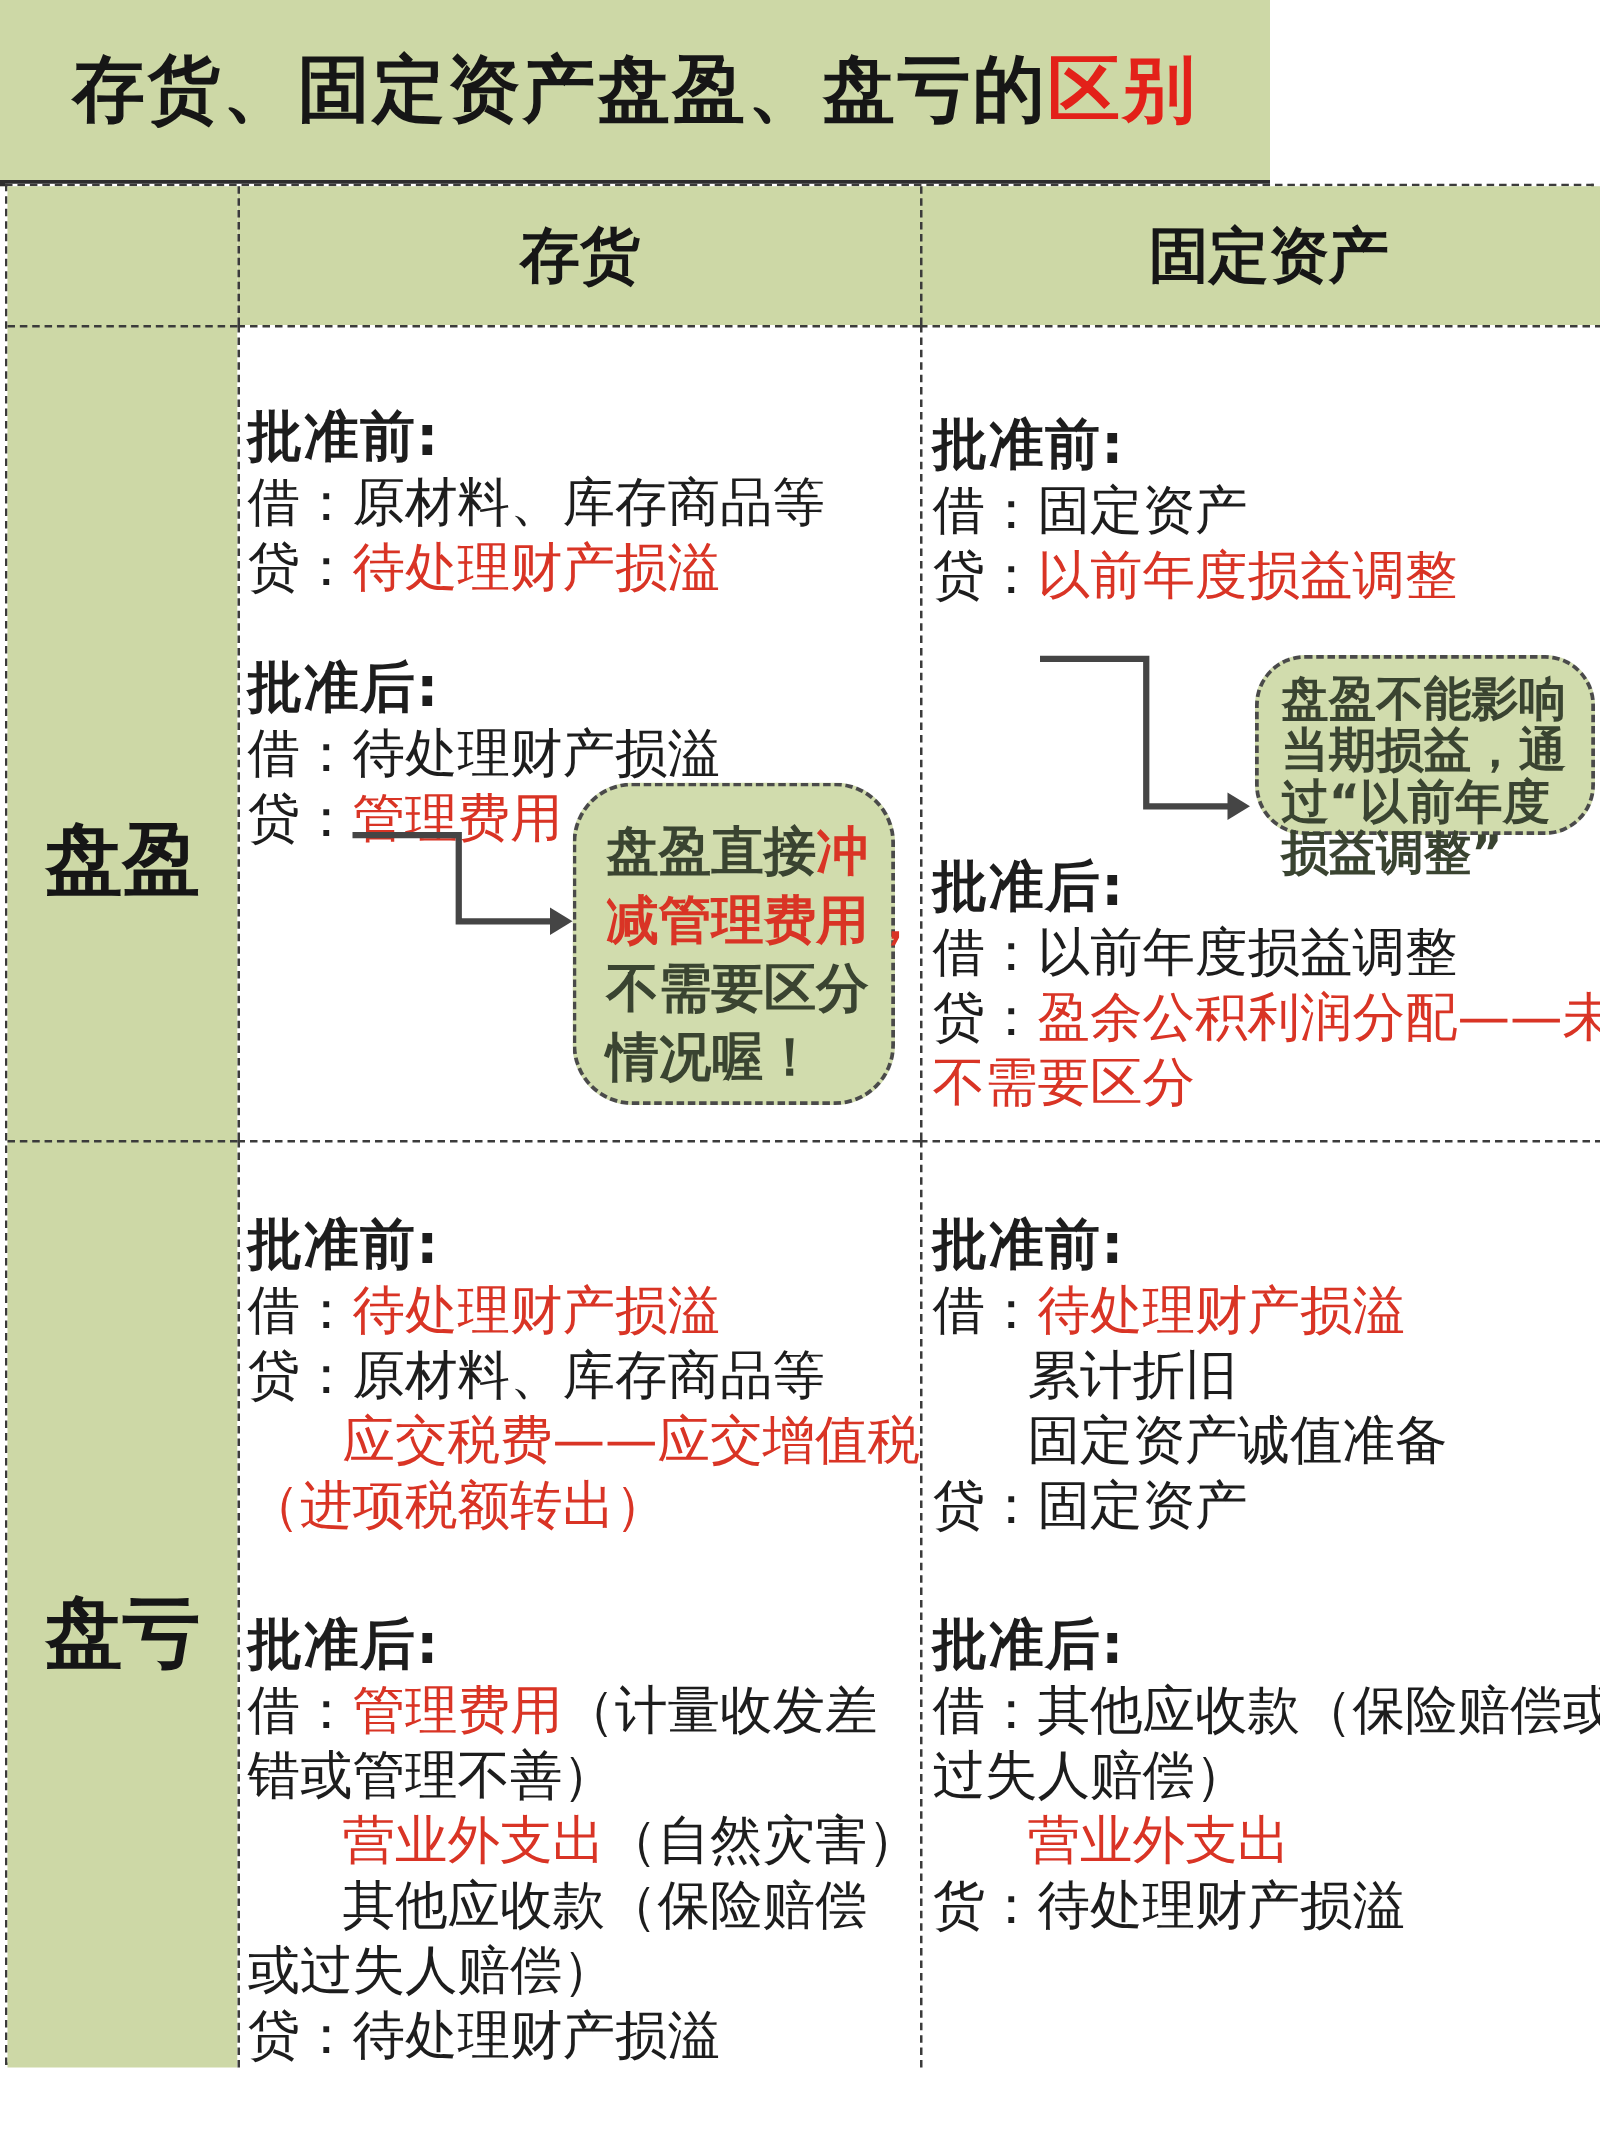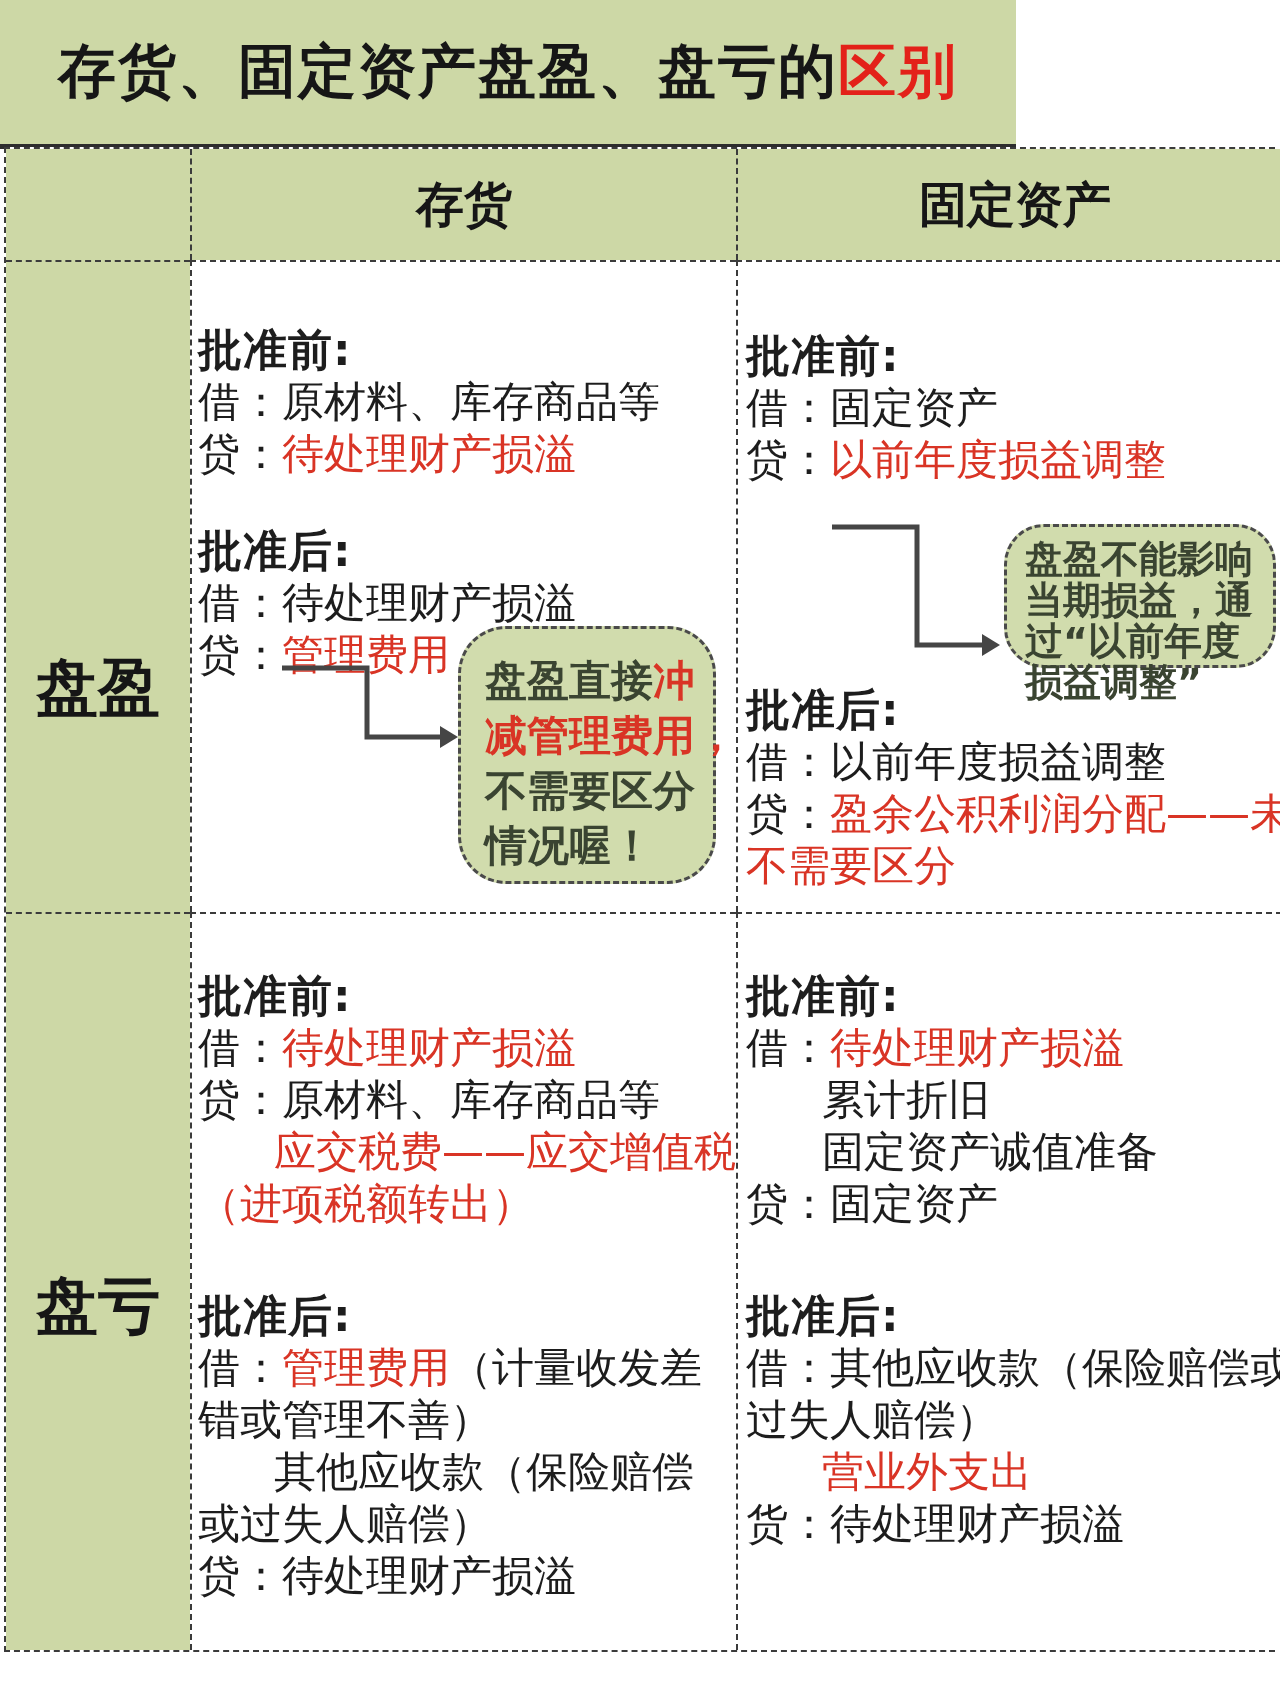--- a/index.html
+++ b/index.html
@@ -131,20 +131,21 @@
     <div class="cell body c2 r3" data-cell="loss_inventory">
       <div class="inner">
           <div class="line b"><span>批准前:</span></div>
           <div class="line"><span>借：</span><span class="red">待处理财产损溢</span></div>
           <div class="line"><span>贷：原材料、库存商品等</span></div>
           <div class="line ind"><span class="red">应交税费——应交增值税</span></div>
           <div class="line"><span class="red">（进项税额转出）</span></div>
           <div class="line gap b"><span>批准后:</span></div>
           <div class="line"><span>借：</span><span class="red">管理费用</span><span>（计量收发差</span></div>
           <div class="line"><span>错或管理不善）</span></div>
+          <div class="line ind"><span class="red">营业外支出</span><span>（自然灾害）</span></div>
           <div class="line ind"><span>其他应收款（保险赔偿</span></div>
           <div class="line"><span>或过失人赔偿）</span></div>
           <div class="line"><span>贷：待处理财产损溢</span></div>
         </div>
     </div>
     <div class="cell body c3 r3" data-cell="loss_fixed">
       <div class="inner">
           <div class="line b"><span>批准前:</span></div>
           <div class="line"><span>借：</span><span class="red">待处理财产损溢</span></div>
           <div class="line ind"><span>累计折旧</span></div>

